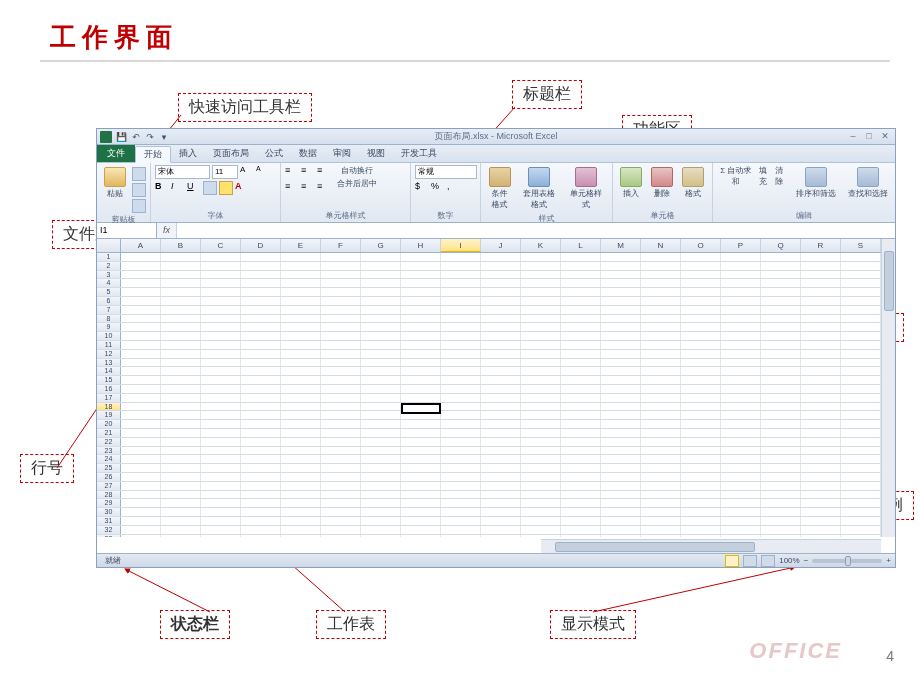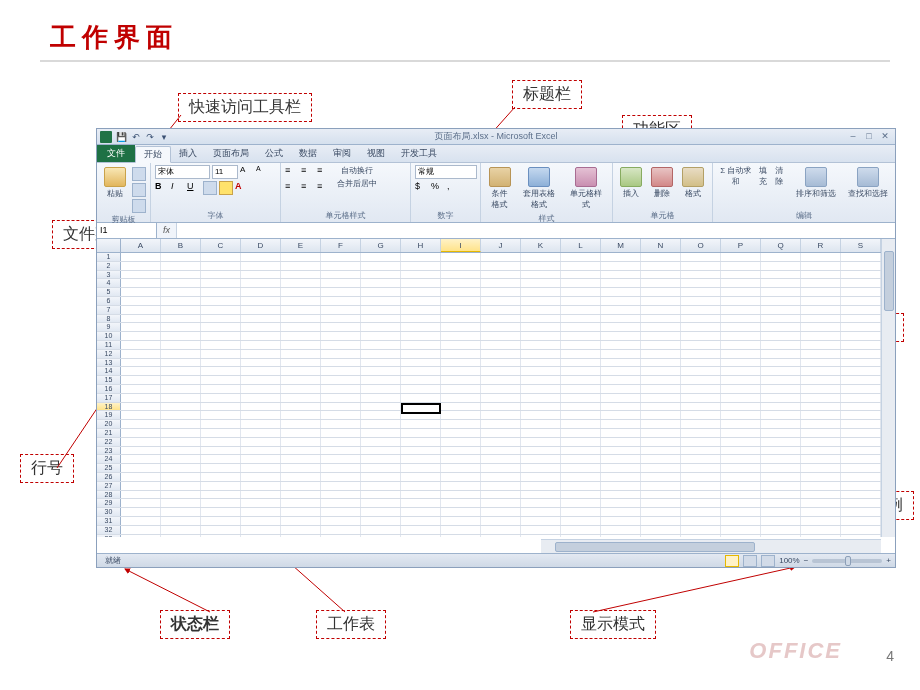--- a/index.html
+++ b/index.html
@@ -391,21 +391,21 @@
 <div class="callout" style="top:115px; left:622px;">功能区</div>
 <div class="callout" style="top:220px; left:52px;">文件菜单</div>
 <div class="callout" style="top:234px; left:666px;">编辑栏</div>
 <div class="callout" style="top:293px; left:325px;">列标</div>
 <div class="callout" style="top:313px; left:818px;">工作表区</div>
 <div class="callout" style="top:454px; left:20px;">行号</div>
 <div class="callout" style="top:491px; left:720px;">滚动条</div>
 <div class="callout" style="top:491px; left:828px;">显示比例</div>
 <div class="callout" style="top:610px; left:160px;font-weight:bold;">状态栏</div>
 <div class="callout" style="top:610px; left:316px;">工作表</div>
-<div class="callout" style="top:610px; left:550px;margin-left:20px;">显示模式</div>
+<div class="callout" style="top:610px; left:550px;">显示模式</div>
 
 <svg class="connector">
   <defs>
     <marker id="arrow" markerWidth="6" markerHeight="6" refX="5" refY="3" orient="auto">
       <path d="M0,0 L6,3 L0,6 Z" fill="#c00000"></path>
     </marker>
   </defs>
   <line class="line" x1="181" y1="115" x2="165" y2="135" marker-end="url(#arrow)"></line>
   <line class="line" x1="515" y1="107" x2="490" y2="135" marker-end="url(#arrow)"></line>
   <line class="line" x1="647" y1="142" x2="620" y2="170" marker-end="url(#arrow)"></line>

